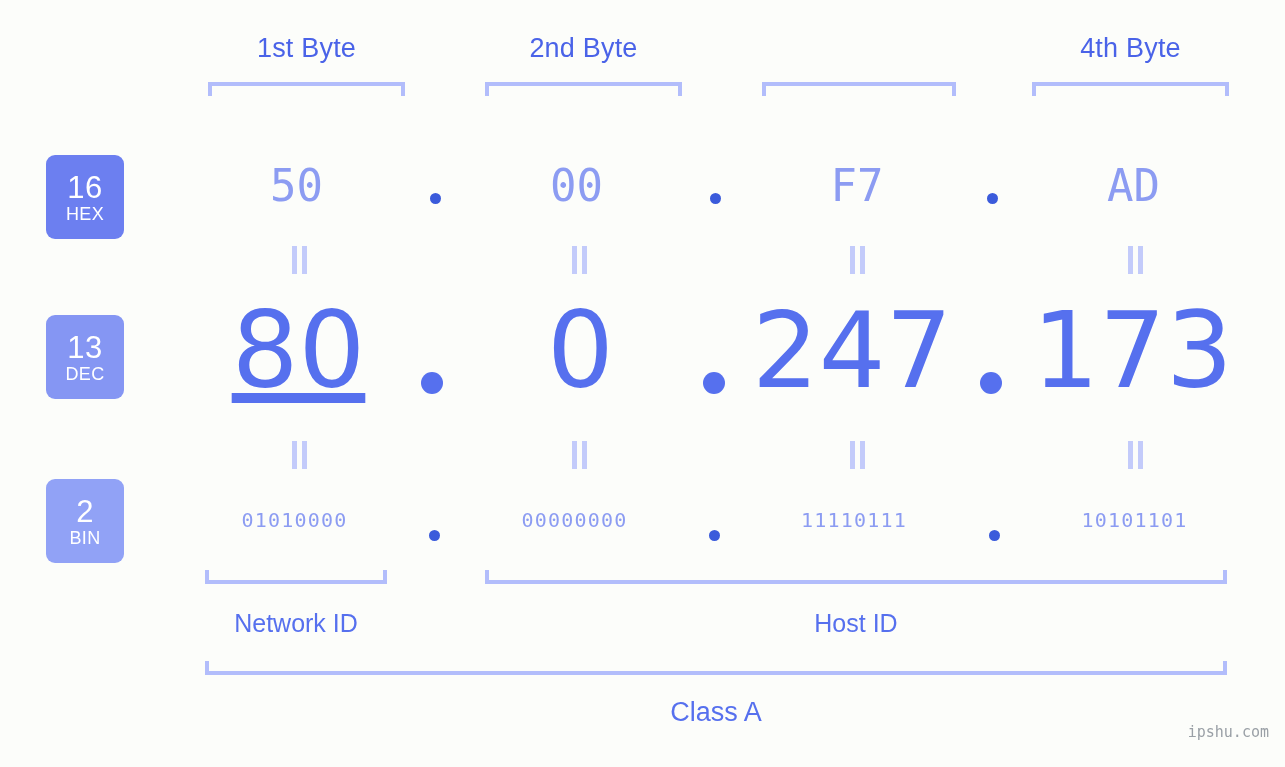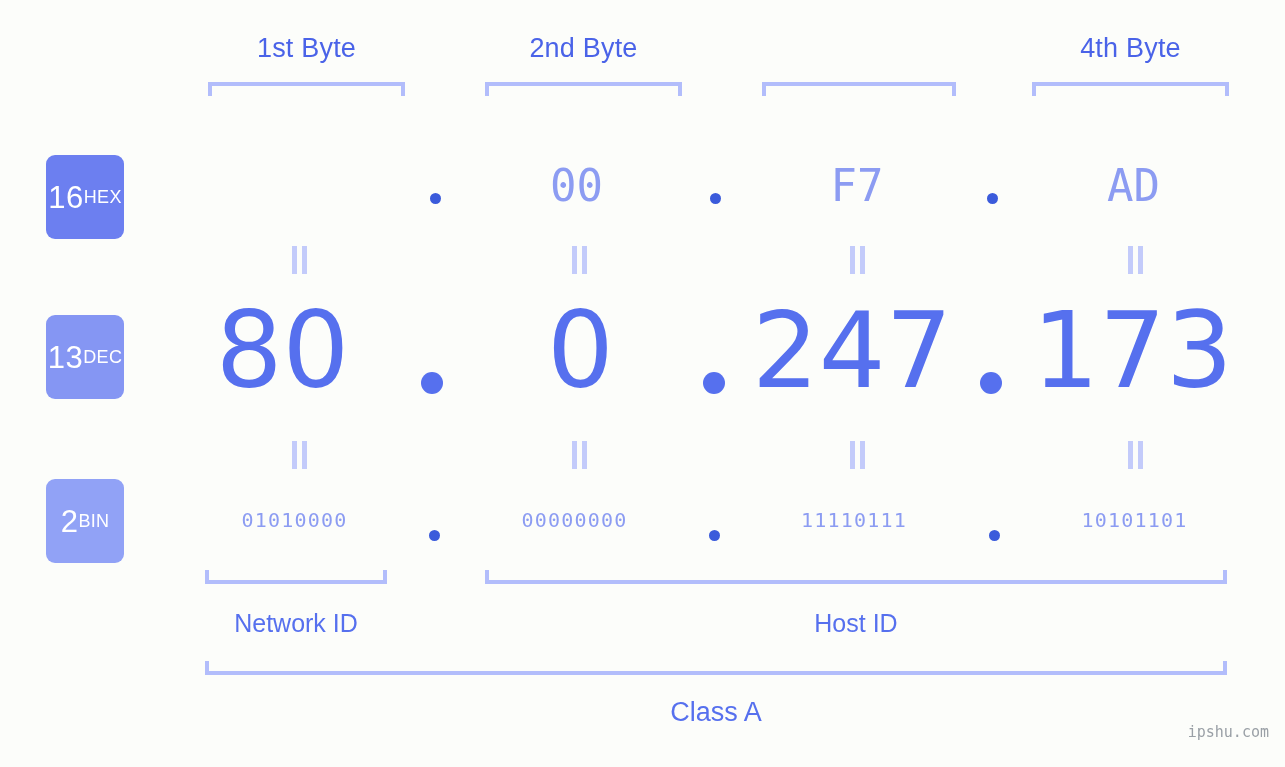--- a/index.html
+++ b/index.html
@@ -53,21 +53,21 @@
   }
 
   
   .badge {
     position: absolute;
     left: 46px;
     width: 78px;
     border-radius: 9px;
     color: #ffffff;
     display: flex;
-    flex-direction: row;
+    flex-direction: column;
     align-items: center;
     justify-content: center;
     box-sizing: border-box;
   }
   .badge .num {
     font-size: 31px;
     line-height: 33px;
     font-weight: 400;
     letter-spacing: 0.5px;
   }
@@ -214,20 +214,21 @@
   </div>
   <div class="badge" id="badge-dec">
     <span class="num">13</span>
     <span class="nm">DEC</span>
   </div>
   <div class="badge" id="badge-bin">
     <span class="num">2</span>
     <span class="nm">BIN</span>
   </div>
 
+  <div class="hex-val" style="left:198px; width:197px;">50</div>
   <span class="hex-dot" style="left:430px;"></span>
   <div class="hex-val" style="left:478px; width:197px;">00</div>
   <span class="hex-dot" style="left:710px;"></span>
   <div class="hex-val" style="left:760px; width:194px;">F7</div>
   <span class="hex-dot" style="left:987px;"></span>
   <div class="hex-val" style="left:1035px; width:197px;">AD</div>
 
   <div class="eq" style="left:291px; top:246px;">
       <i class="a"></i>
       <i class="b"></i>
@@ -238,21 +239,21 @@
     </div>
   <div class="eq" style="left:849px; top:246px;">
       <i class="a"></i>
       <i class="b"></i>
     </div>
   <div class="eq" style="left:1127px; top:246px;">
       <i class="a"></i>
       <i class="b"></i>
     </div>
 
-  <div class="dec-val" style="left:184px; width:197px;">80</div>
+  <div class="dec-val" style="left:200px; width:197px;text-decoration:underline;">80</div>
   <span class="dec-dot" style="left:421px;"></span>
   <div class="dec-val" style="left:482px; width:197px;">0</div>
   <span class="dec-dot" style="left:703px;"></span>
   <div class="dec-val" style="left:752px; width:200px;">247</div>
   <span class="dec-dot" style="left:980px;"></span>
   <div class="dec-val" style="left:1030px; width:205px;">173</div>
 
   <div class="eq" style="left:291px; top:441px;">
       <i class="a"></i>
       <i class="b"></i>

